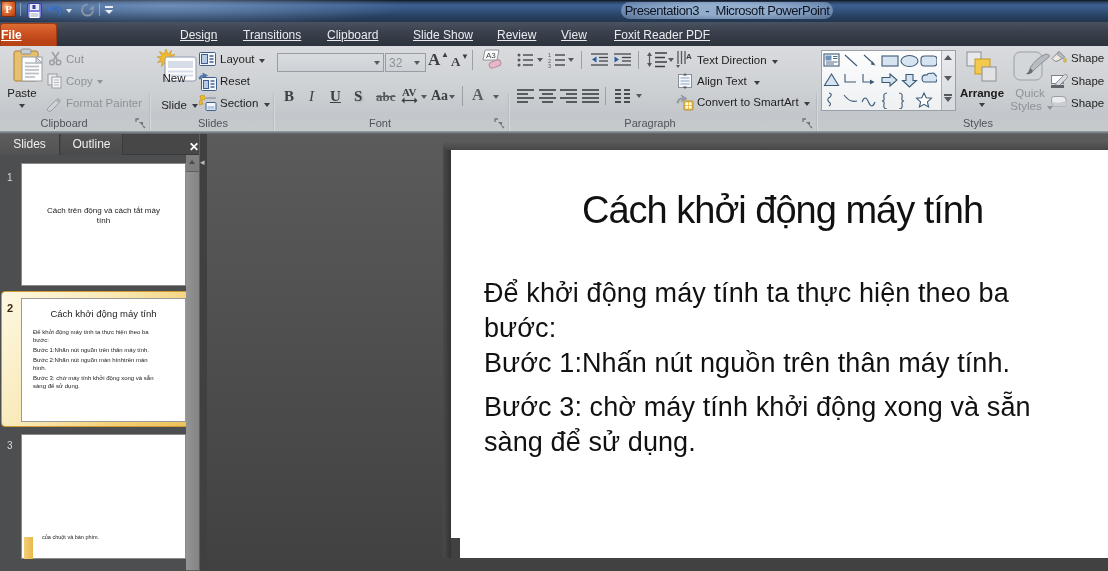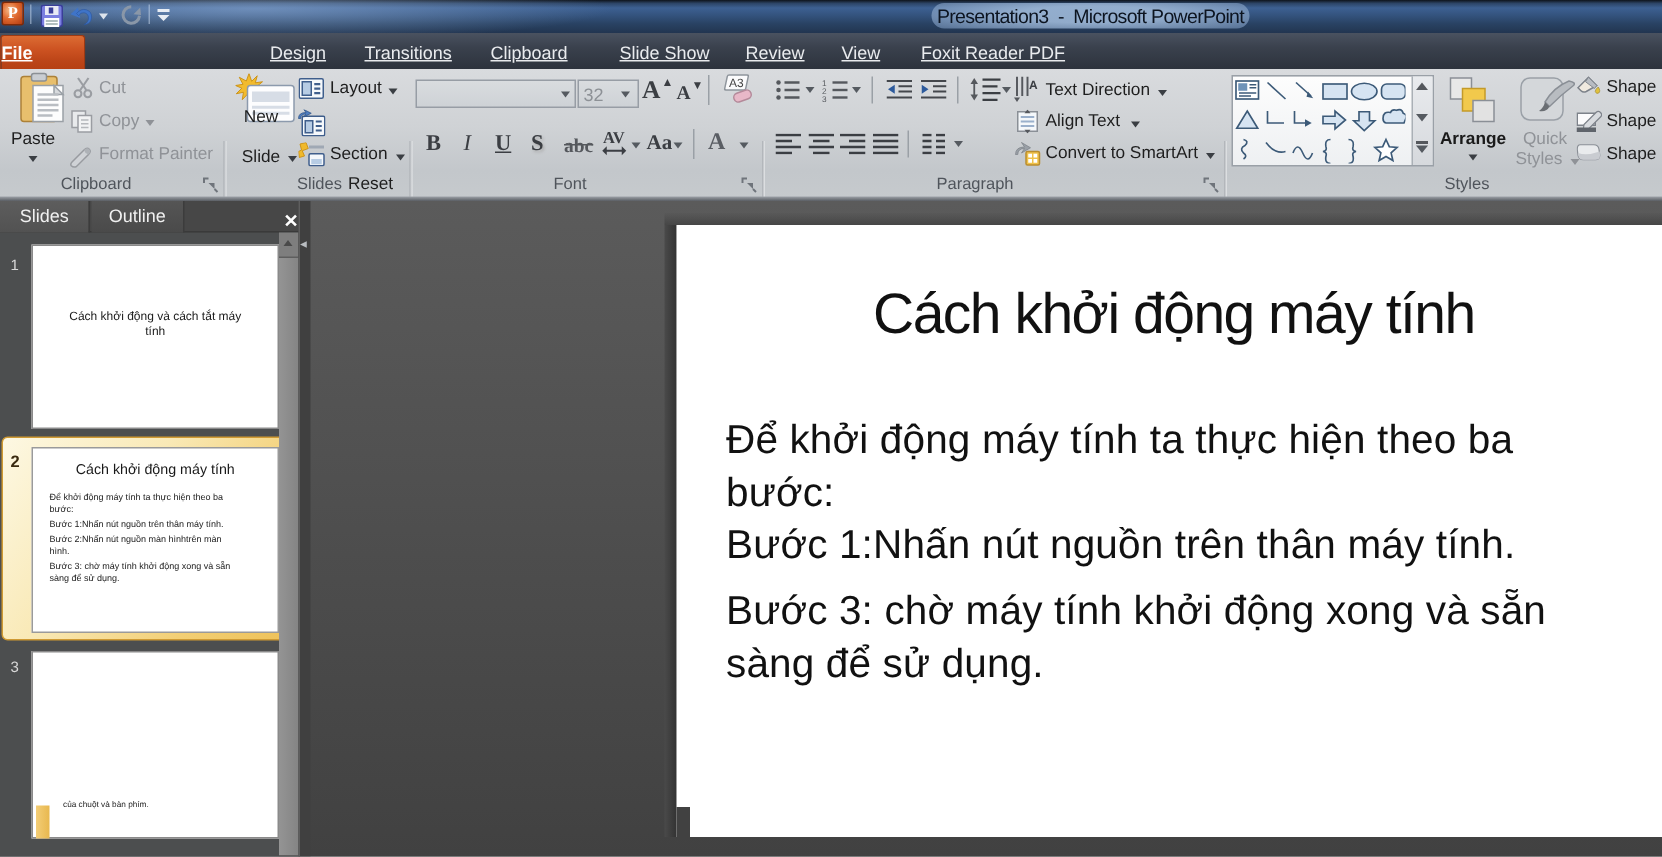--- a/index.html
+++ b/index.html
@@ -189,21 +189,21 @@
   <div class="dd dk abs" style="left:259px;top:59px;"></div>
 
   <svg class="abs" style="left:198px;top:73px;" width="19" height="18" viewBox="0 0 19 18">
     <rect x="3.5" y="4.5" width="15" height="13" rx="1" fill="#f5f8fb" stroke="#3f5e8c"></rect>
     <rect x="5.5" y="7.5" width="5" height="8" fill="#b7cce4" stroke="#3f5e8c"></rect>
     <line x1="12.5" y1="8" x2="16.5" y2="8" stroke="#3f5e8c" stroke-width="1.4"></line>
     <line x1="12.5" y1="11" x2="16.5" y2="11" stroke="#3f5e8c" stroke-width="1.4"></line>
     <line x1="12.5" y1="14" x2="16.5" y2="14" stroke="#3f5e8c" stroke-width="1.4"></line>
     <path d="M1 6 q0-4 5-4 l-1.5-2 5 2.5-5 2.5 1.5-2 q-3.5 0-3.5 3z" fill="#4f7ec0" stroke="#2d5186" stroke-width="0.5"></path>
   </svg>
-  <div class="btntext abs" style="left:232px;top:75px;margin-top:42px;">Reset</div>
+  <div class="btntext abs" style="left:220px;top:75px;">Reset</div>
 
   <svg class="abs" style="left:199px;top:95px;" width="18" height="16" viewBox="0 0 18 16">
     <path d="M1 1 L5 0 L6.5 4 L2.5 5.5 L4 9 L0.5 10 L0 6 L2 5z" fill="#f0b92c" stroke="#c98f12" stroke-width="0.6"></path>
     <line x1="7" y1="3" x2="17" y2="3" stroke="#9fa8b4" stroke-width="2"></line>
     <rect x="7" y="7.5" width="10" height="8" rx="1" fill="#f5f8fb" stroke="#3f5e8c"></rect>
     <rect x="8.5" y="11" width="7" height="3.5" fill="#b7cce4"></rect>
   </svg>
   <div class="btntext abs" style="left:220px;top:97px;">Section</div>
   <div class="dd dk abs" style="left:264px;top:103px;"></div>
 
@@ -484,21 +484,21 @@
   <div id="work" class="abs">
     <div id="panel">
       <div id="paneltabs">
         <div id="ptab-slides" class="ptab">Slides</div>
         <div id="ptab-outline" class="ptab">Outline</div>
       </div>
       <div id="pclose">✕</div>
 
       <div class="thumbnum" style="left:7px;top:38px;">1</div>
       <div class="thumb" style="top:29px;height:123px;">
-        <div style="position:absolute;left:21px;top:42px;width:121px;font-size:8px;color:#1a1a1a;text-align:center;line-height:9.5px;">Cách khởi động và cách tắt máy tính</div>
+        <div style="position:absolute;left:21px;top:42px;width:121px;font-size:8px;color:#1a1a1a;text-align:center;line-height:9.5px;">Cách trên động và cách tắt máy tính</div>
       </div>
 
       <div id="sel2"></div>
       <div class="thumbnum" style="left:7px;top:168px;color:#3a2a10;font-weight:bold;font-size:11px;">2</div>
       <div class="thumb" style="top:164px;height:124px;border-color:#9a9a9a;">
         <div style="position:absolute;left:0;top:9px;width:163px;font-size:9.5px;color:#1a1a1a;text-align:center;">Cách khởi động máy tính</div>
         <div style="position:absolute;left:11px;top:29px;width:148px;font-size:6px;line-height:8px;color:#222;letter-spacing:0;">
           Để khởi động máy tính ta thực hiện theo ba<br>bước:
           <div style="height:2px;"></div>
           Bước 1:Nhấn nút nguồn trên thân máy tính.

